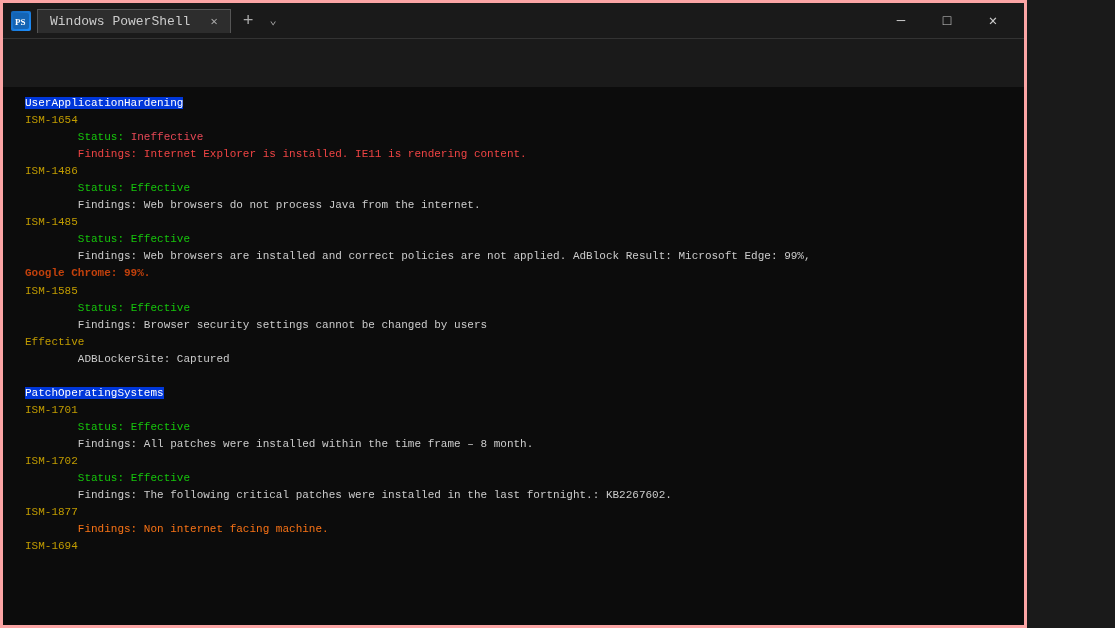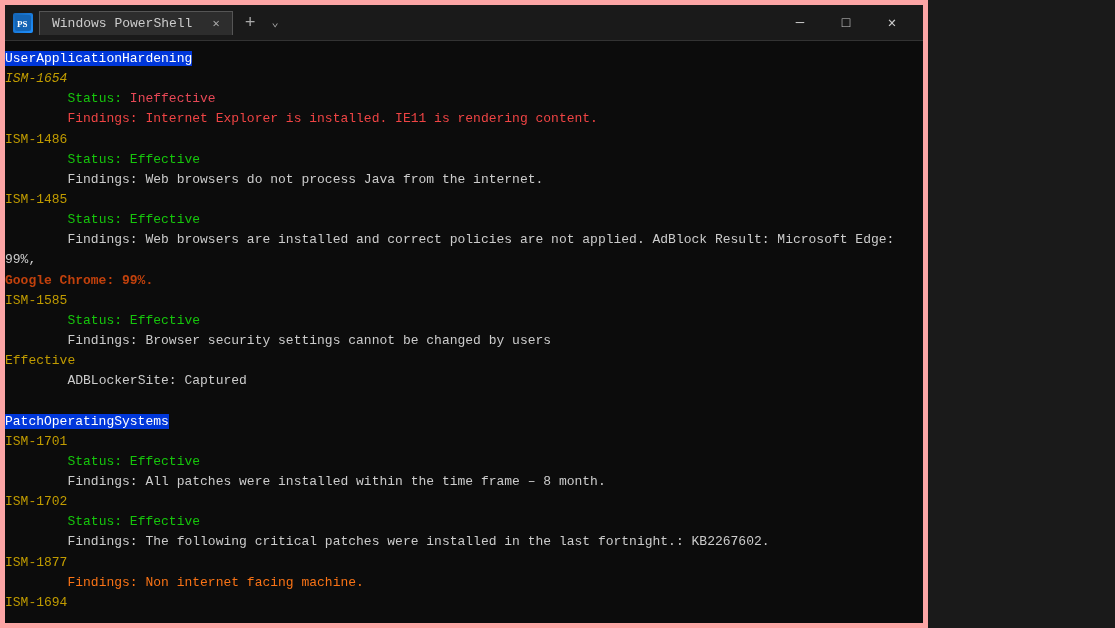--- a/index.html
+++ b/index.html
@@ -5,25 +5,25 @@
     * { margin: 0; padding: 0; box-sizing: border-box; }
     body {
       width: 1115px;
       height: 628px;
       background: #1a1a1a;
       font-family: 'Consolas', 'Courier New', monospace;
       overflow: hidden;
     }
 
     .window {
-      width: 928px;
+      width: 1027px;
       height: 628px;
       display: flex;
       flex-direction: column;
-      border: 5px solid #fca5a5;
+      border: 3px solid #fca5a5;
     }
 
     .titlebar {
       background: #1a1a1a;
       height: 36px;
       display: flex;
       align-items: center;
       padding: 0 8px;
       flex-shrink: 0;
       border-bottom: 1px solid #333;
@@ -95,25 +95,26 @@
       align-items: center;
       justify-content: center;
       color: #ccc;
       font-size: 14px;
       cursor: pointer;
     }
 
     .terminal {
       background: #0c0c0c;
       flex: 1;
-      padding: 8px 0;
+      padding: 8px 22px;
       overflow-y: auto;
-      font-size: 13px;
+      font-size: 11px;
       line-height: 1.55;
       color: #cccccc;
+      margin-top: 48px;
     }
 
     .line { white-space: pre-wrap; word-break: break-word; }
 
     .highlight-blue {
       background-color: #0037da;
       color: #ffffff;
       display: inline;
     }
   </style>
@@ -139,21 +140,21 @@
     </div>
     <div class="titlebar-controls">
       <div class="ctrl-btn">─</div>
       <div class="ctrl-btn">□</div>
       <div class="ctrl-btn ctrl-close">✕</div>
     </div>
   </div>
 
   <div class="terminal" id="terminal-body">
   <div class="line"><span class="highlight-blue">UserApplicationHardening</span></div>
-      <div class="line" style="color: rgb(193, 156, 0); font-style: italic;">ISM-1654</div>
+      <div class="line" style="color: rgb(193, 156, 0);">ISM-1654</div>
       <div class="line">        <span style="color:#16c60c">Status:</span> <span style="color:#e74856">Ineffective</span></div>
       <div class="line" style="color: #ef4444;">        Findings: Internet Explorer is installed. IE11 is rendering content.</div>
       <div class="line" style="color: rgb(193, 156, 0);">ISM-1486</div>
       <div class="line">        <span style="color:#16c60c">Status:</span> <span style="color:#16c60c">Effective</span></div>
       <div class="line" style="color: rgb(204, 204, 204);">        Findings: Web browsers do not process Java from the internet.</div>
       <div class="line" style="color: rgb(193, 156, 0);">ISM-1485</div>
       <div class="line">        <span style="color:#16c60c">Status:</span> <span style="color:#16c60c">Effective</span></div>
       <div class="line" style="color: rgb(204, 204, 204);">        Findings: Web browsers are installed and correct policies are not applied. AdBlock Result: Microsoft Edge: 99%,</div>
       <div class="line" style="color: #c2410c; font-weight: bold;">Google Chrome: 99%.</div>
       <div class="line" style="color: rgb(193, 156, 0);">ISM-1585</div>

